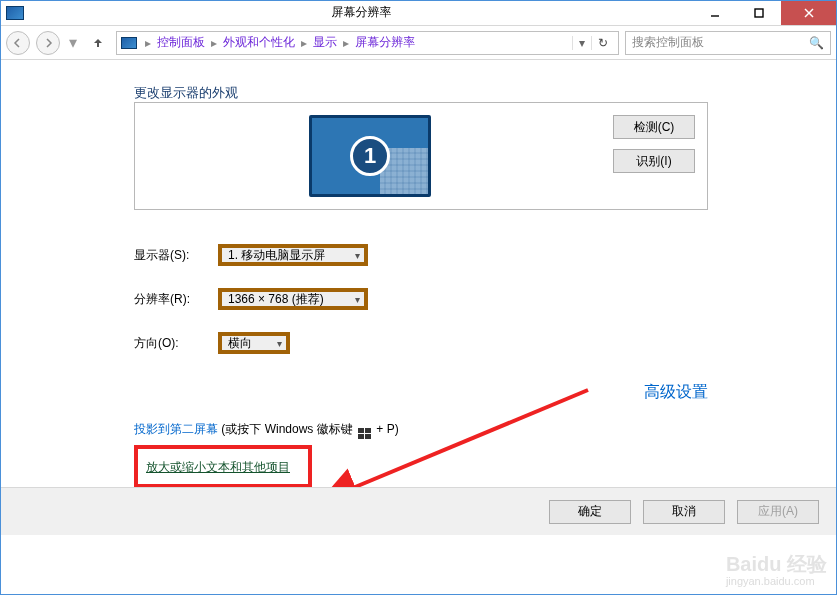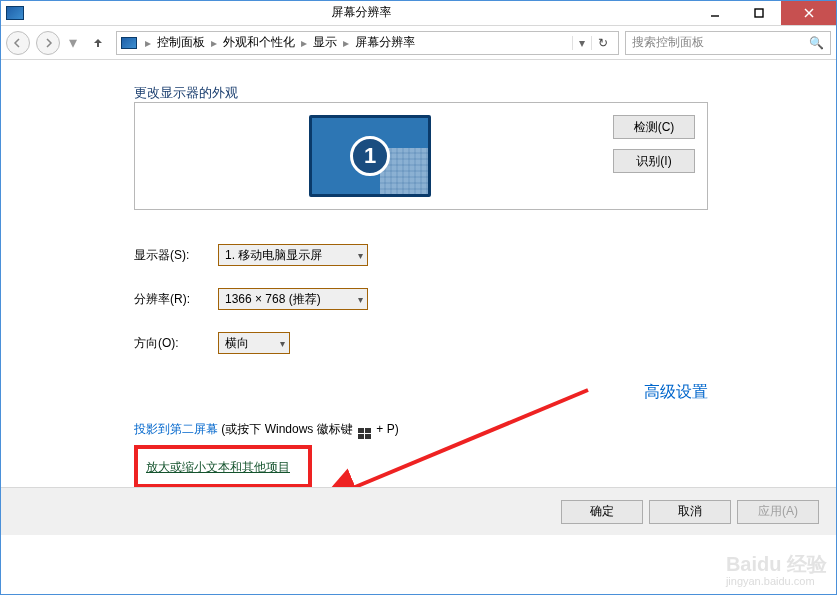--- a/index.html
+++ b/index.html
@@ -15,42 +15,42 @@
 .winbtn { width: 44px; display: flex; align-items: center; justify-content: center; background: #fff; }
 .winbtn.close { background: #c75050; color: #fff; width: 56px; }
 .winbtn svg { width: 10px; height: 10px; }
 
 
 .toolbar { height: 34px; border-bottom: 1px solid #d8d8d8; display: flex; align-items: center; padding: 0 6px; gap: 6px; }
 .navbtn { width: 24px; height: 24px; border-radius: 50%; border: 1px solid #bfbfbf; display: flex; align-items: center; justify-content: center; color: #999; background: #f5f5f5; }
 .navdrop { width: 14px; display: flex; align-items: center; justify-content: center; color: #999; }
 .breadcrumb { flex: 1; height: 24px; border: 1px solid #c0c0c0; display: flex; align-items: center; padding: 0 4px; font-size: 12px; background: #fff; }
 .breadcrumb .bcicon { width: 16px; height: 12px; background: linear-gradient(135deg,#1e5fa8,#3c8ed0); margin-right: 6px; border: 1px solid #0a3a6a; }
-.breadcrumb .bcitem { padding: 0 4px; color: #000000; }
+.breadcrumb .bcitem { padding: 0 4px; color: #6d28d9; }
 .breadcrumb .bcsep { color: #888; padding: 0 2px; }
 .breadcrumb .bcspace { flex:1; }
 .breadcrumb .bcdrop { padding: 0 6px; color: #666; border-left: 1px solid #e0e0e0; }
 .breadcrumb .bcrefresh { padding: 0 6px; color: #444; border-left: 1px solid #e0e0e0; }
 .searchbox { width: 206px; height: 24px; border: 1px solid #c0c0c0; display: flex; align-items: center; font-size: 12px; color: #888; padding: 0 6px; background: #fff; }
 .searchbox .sicon { margin-left: auto; color: #555; }
 
 
 .content { padding: 24px 0 0 134px; position: relative; }
 .content h1 { font-size: 13px; font-weight: normal; color: #1a3e6f; }
 .preview { border: 1px solid #b8b8b8; width: 574px; height: 108px; position: relative; background: #fff; }
 .monitor { position: absolute; left: 174px; top: 12px; width: 122px; height: 82px; background: #2d76b4; border: 3px solid #0a3a6a; border-radius: 2px; display:flex; align-items:center; justify-content:center; }
 .monitor::after { content:""; position:absolute; right:0; bottom:0; width:48px; height:46px; background: repeating-linear-gradient(90deg,#e3ebf3 0 4px,#c7d5e4 4px 6px), repeating-linear-gradient(0deg,#e3ebf3 0 4px,#c7d5e4 4px 6px); background-blend-mode: multiply; opacity:0.6; }
 .monitor .num { width:40px; height:40px; border-radius:50%; border:3px solid #fff; background:#1a4d80; color:#fff; font-size:22px; font-weight:bold; display:flex; align-items:center; justify-content:center; position:relative; z-index:1; }
 .sidebtns { position: absolute; right: 12px; top: 12px; display: flex; flex-direction: column; gap: 10px; justify-content: center; }
 .winbutton { min-width: 82px; height: 24px; border: 1px solid #adadad; background: #e8e8e8; font-size: 12px; padding: 0 10px; display:flex; align-items:center; justify-content:center; }
 
 .formrow { display:flex; align-items:center; margin-top: 22px; font-size: 12px; }
 .formrow.first { margin-top: 34px; }
 .formrow label { width: 84px; }
-.select { height: 22px; border: 1px solid #a16207; background: #efefef; display: flex; align-items: center; padding: 0 6px; font-size: 12px; position: relative; min-width: 140px; }
+.select { height: 22px; border: 4px solid #a16207; background: #efefef; display: flex; align-items: center; padding: 0 6px; font-size: 12px; position: relative; min-width: 140px; }
 .select .arrow { position:absolute; right:4px; font-size:10px; color:#555; }
 
 .advanced { width: 574px; text-align: right; margin-top: 28px; }
 .advanced a { color: #0066cc; font-size: 16px; text-decoration: none; }
 
 .linksblock { margin-top: 18px; font-size: 12px; }
 .linksblock .line1 { color: #000; }
 .linksblock .line1 a { color: #0066cc; text-decoration: none; }
 .linksblock .winkey { display:inline-flex; align-items:center; gap:2px; margin: 0 2px; }
 .linksblock .winglyph { display:inline-grid; grid-template-columns: 6px 6px; grid-template-rows: 5px 5px; gap:1px; }
@@ -58,21 +58,21 @@
 .redbox { border: 4px solid #e22; display: inline-block; padding: 10px 18px 8px 8px; margin-top: 6px; }
 .redbox a { color: #14532d; font-size: 12px; text-decoration: underline; }
 .linksblock .line3 { margin-top: 8px; }
 .linksblock .line3 a { color: #0066cc; text-decoration: none; }
 
 
 .arrow-anno { position:absolute; left:338px; top:330px; pointer-events:none; }
 .arrow-anno svg { overflow:visible; }
 
 
-.buttonbar { position:absolute; bottom:60px; left:0; right:0; height:48px; border-top:1px solid #d8d8d8; background:#f0f0f0; display:flex; align-items:center; justify-content:flex-end; gap:6px; padding-right:18px; }
+.buttonbar { position:absolute; bottom:60px; left:0; right:0; height:48px; border-top:1px solid #d8d8d8; background:#f0f0f0; display:flex; align-items:center; justify-content:flex-end; gap:12px; padding-right:18px; }
 .buttonbar .winbutton.disabled { color:#a0a0a0; }
 
 
 .watermark { position:absolute; right:10px; bottom:8px; color:#d8d8d8; font-size:20px; font-weight:bold; opacity:0.7; line-height:1.1; }
 .watermark .sub { font-size:11px; font-weight:normal; color:#ccc; }
 
 .outer-border { position:absolute; inset:0; border:1px solid #4a90d9; pointer-events:none; }
 </style>
 </head>
 <body>

